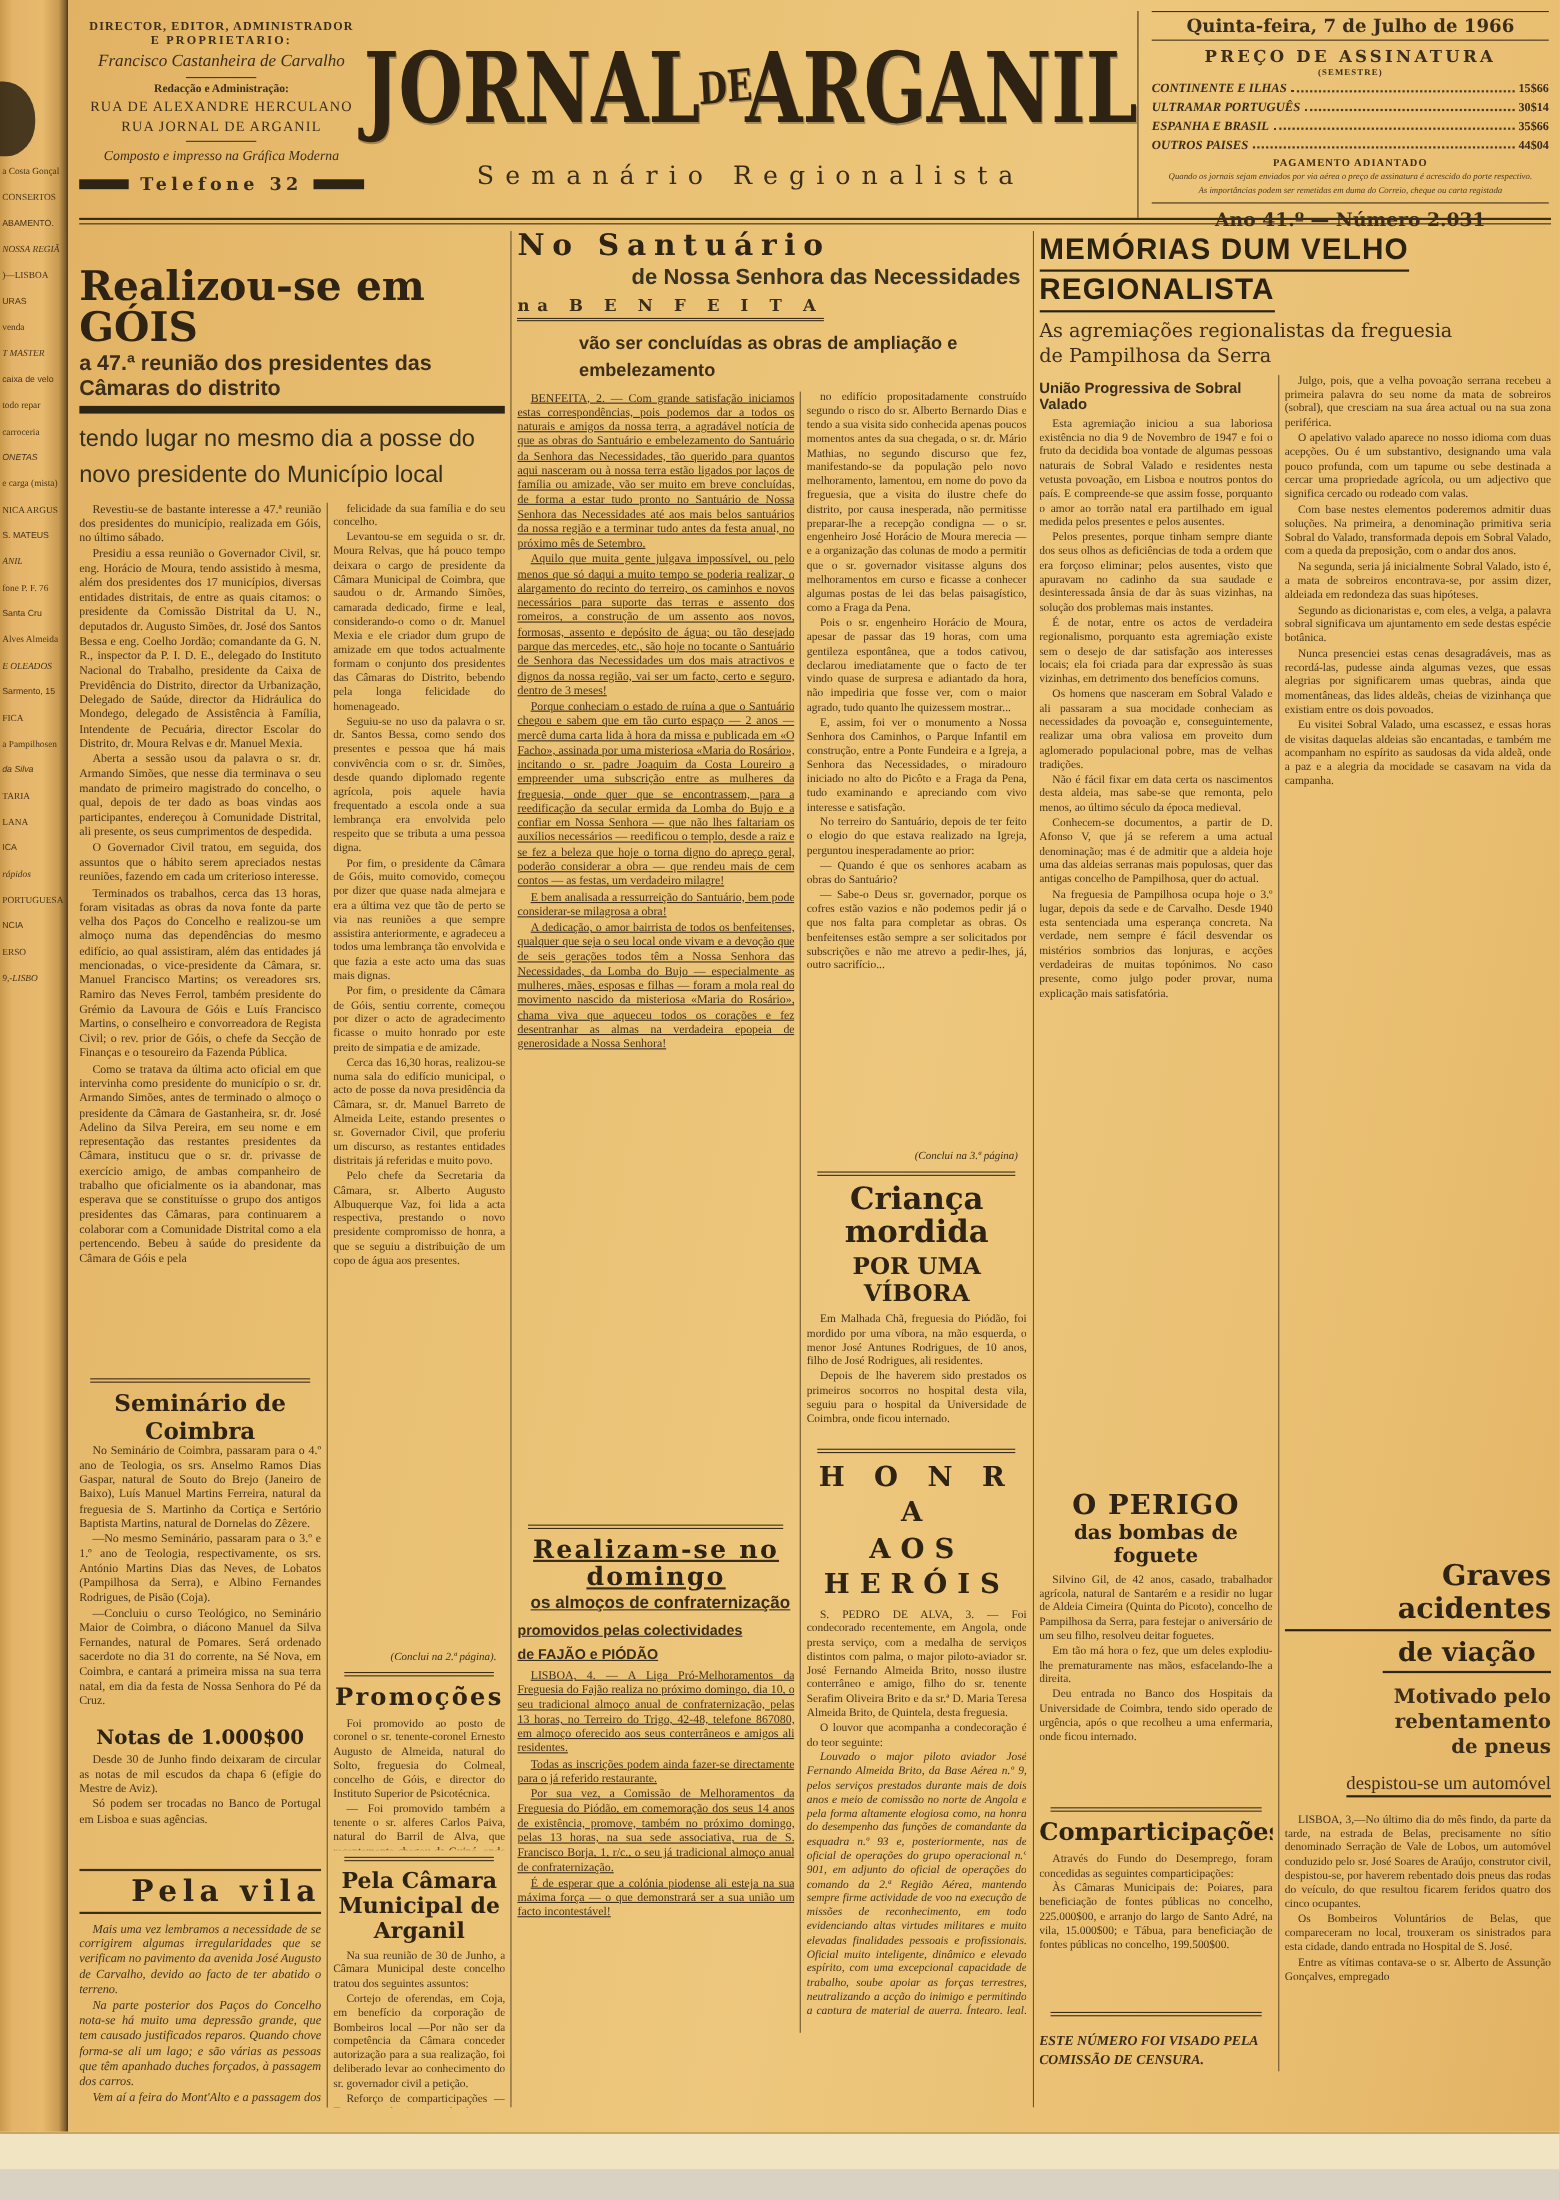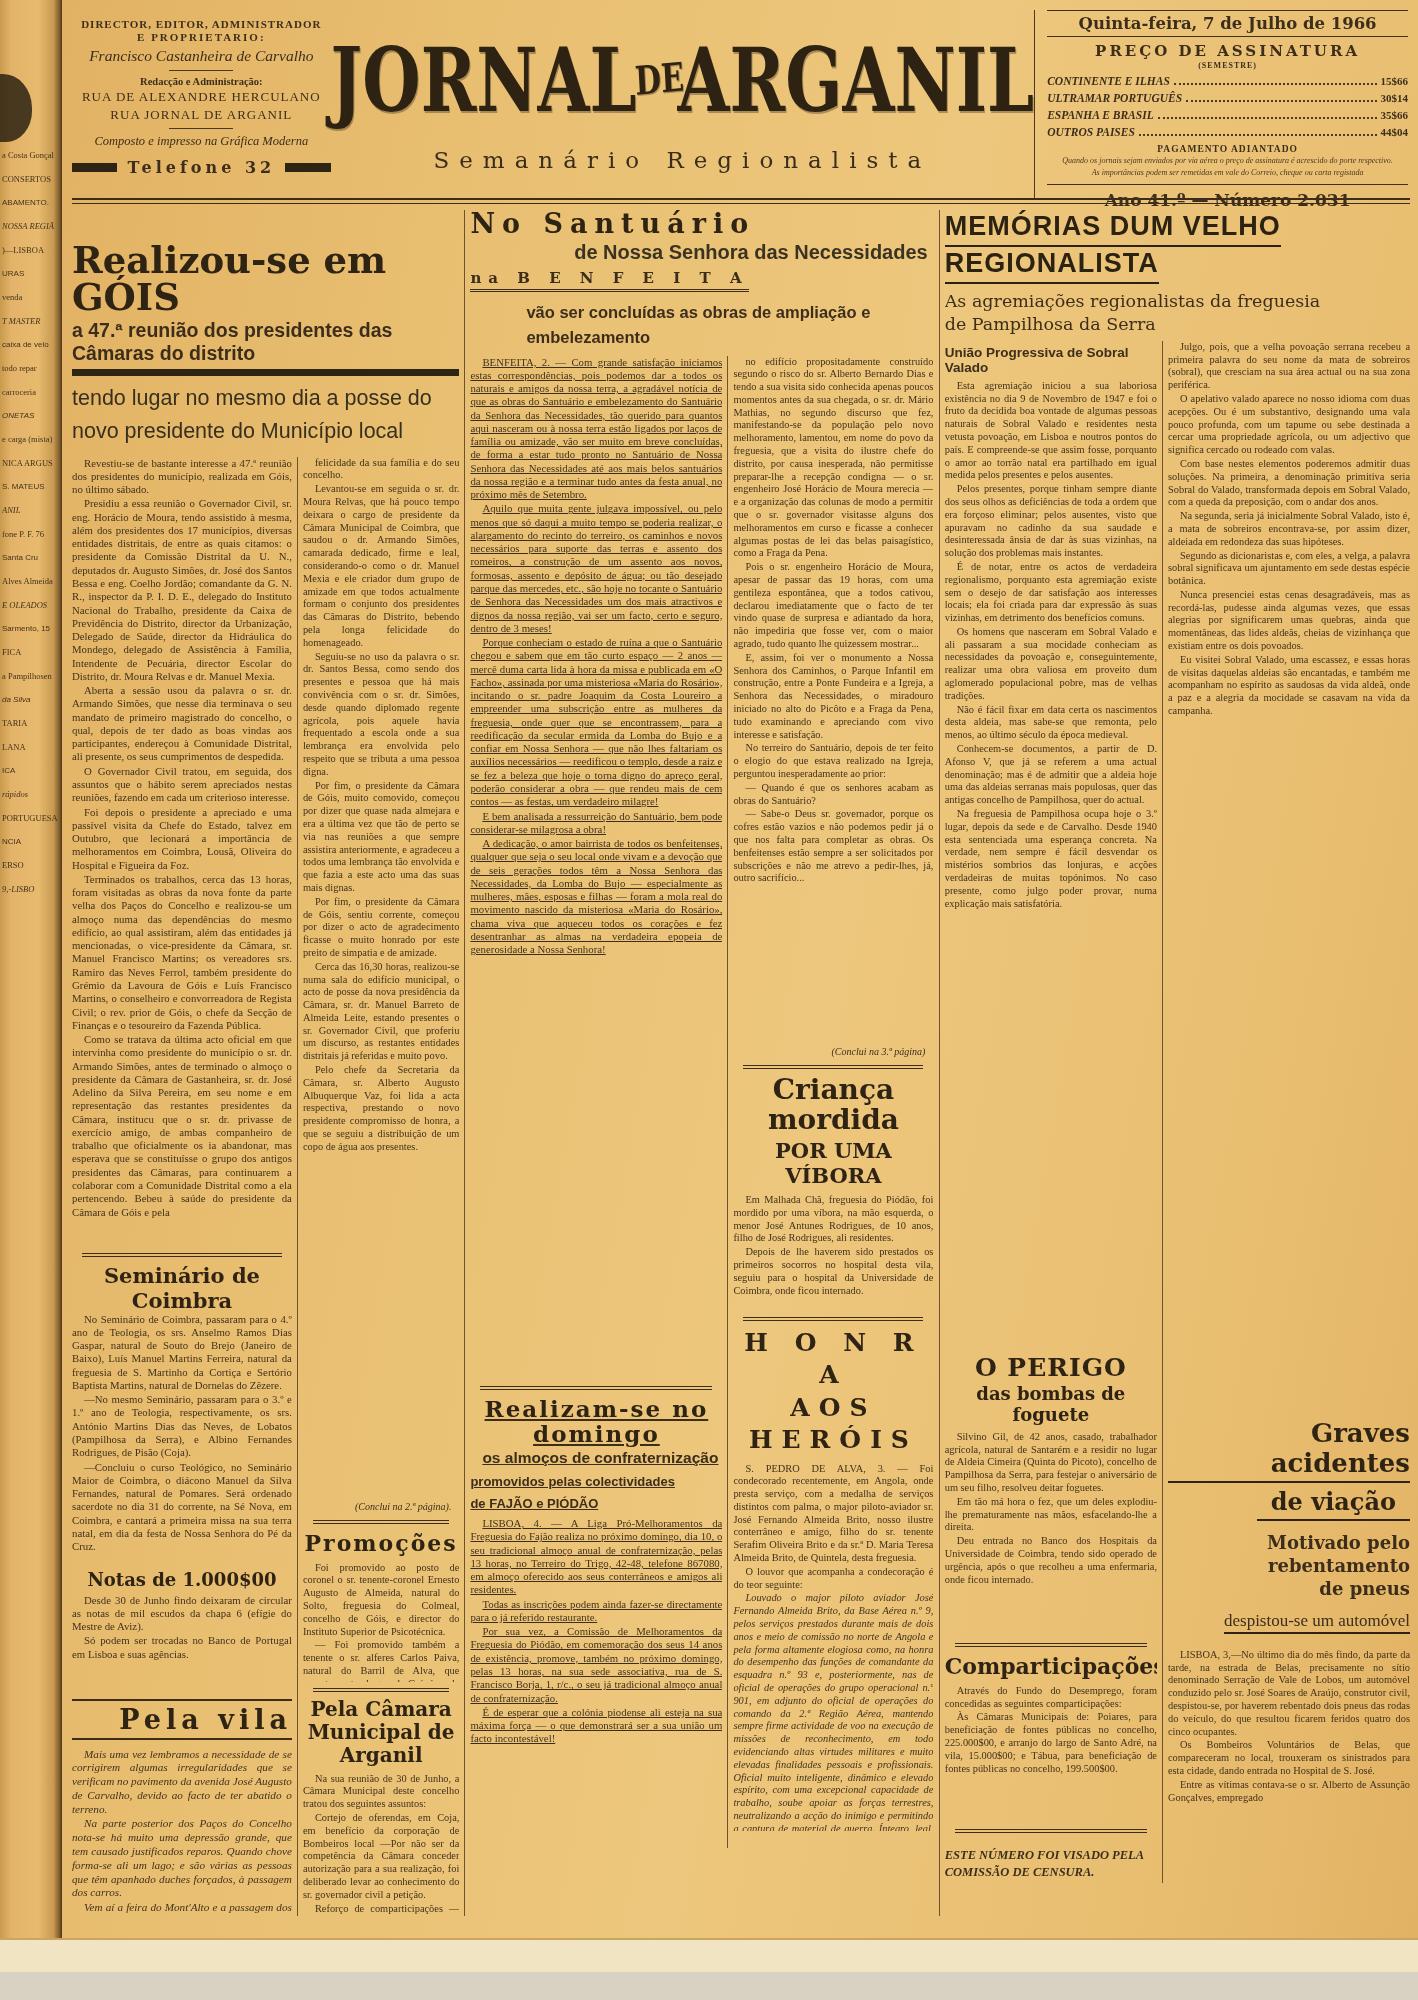--- a/index.html
+++ b/index.html
@@ -193,42 +193,41 @@
             <span class="price-dots"></span>
             <span class="price-val">35$66</span>
           </div>
         <div class="price-row">
             <span>OUTROS PAISES</span>
             <span class="price-dots"></span>
             <span class="price-val">44$04</span>
           </div>
         <div class="mh-pay">PAGAMENTO ADIANTADO</div>
         <div class="mh-note">Quando os jornais sejam enviados por via aérea o preço de assinatura é acrescido do porte respectivo.</div>
-        <div class="mh-note">As importâncias podem ser remetidas em vale do Correio, cheque ou carta registada</div>
+        <div class="mh-note">As importâncias podem ser remetidas em duma do Correio, cheque ou carta registada</div>
         <div class="mh-ed">Ano 41.º   —   Número 2.031</div>
       </div>
     </header>
 
     <div class="rule-double"></div>
 
     <main class="content">
 
       <section class="g g1">
         <div class="h-serif gois-h1">Realizou-se em GÓIS</div>
         <div class="gois-d1">a 47.ª reunião dos presidentes das Câmaras do distrito</div>
         <div class="bar"></div>
         <div class="gois-d2">tendo lugar no mesmo dia a posse do novo presidente do Município local</div>
         <div class="row">
           <div class="col colA">
             <div class="sec bt" style="height:790px">
                 <p>Revestiu-se de bastante interesse a 47.ª reunião dos presidentes do município, realizada em Góis, no último sábado.</p>
                 <p>Presidiu a essa reunião o Governador Civil, sr. eng. Horácio de Moura, tendo assistido à mesma, além dos presidentes dos 17 municípios, diversas entidades distritais, de entre as quais citamos: o presidente da Comissão Distrital da U. N., deputados dr. Augusto Simões, dr. José dos Santos Bessa e eng. Coelho Jordão; comandante da G. N. R., inspector da P. I. D. E., delegado do Instituto Nacional do Trabalho, presidente da Caixa de Previdência do Distrito, director da Urbanização, Delegado de Saúde, director da Hidráulica do Mondego, delegado de Assistência à Família, Intendente de Pecuária, director Escolar do Distrito, dr. Moura Relvas e dr. Manuel Mexia.</p>
                 <p>Aberta a sessão usou da palavra o sr. dr. Armando Simões, que nesse dia terminava o seu mandato de primeiro magistrado do concelho, o qual, depois de ter dado as boas vindas aos participantes, endereçou à Comunidade Distrital, ali presente, os seus cumprimentos de despedida.</p>
                 <p>O Governador Civil tratou, em seguida, dos assuntos que o hábito serem apreciados nestas reuniões, fazendo em cada um criterioso interesse.</p>
-                <p>Foi depois o presidente a apreciado e uma passível visita da Chefe do Estado, talvez em Outubro, que lecionará a importância de melhoramentos em Coimbra, Lousã, Oliveira do Hospital e Figueira da Foz.</p>
                 <p>Terminados os trabalhos, cerca das 13 horas, foram visitadas as obras da nova fonte da parte velha dos Paços do Concelho e realizou-se um almoço numa das dependências do mesmo edifício, ao qual assistiram, além das entidades já mencionadas, o vice-presidente da Câmara, sr. Manuel Francisco Martins; os vereadores srs. Ramiro das Neves Ferrol, também presidente do Grémio da Lavoura de Góis e Luís Francisco Martins, o conselheiro e convorreadora de Regista Civil; o rev. prior de Góis, o chefe da Secção de Finanças e o tesoureiro da Fazenda Pública.</p>
                 <p>Como se tratava da última acto oficial em que intervinha como presidente do município o sr. dr. Armando Simões, antes de terminado o almoço o presidente da Câmara de Gastanheira, sr. dr. José Adelino da Silva Pereira, em seu nome e em representação das restantes presidentes da Câmara, institucu que o sr. dr. privasse de exercício amigo, de ambas companheiro de trabalho que oficialmente os ia abandonar, mas esperava que se constituísse o grupo dos antigos presidentes das Câmaras, para continuarem a colaborar com a Comunidade Distrital como a ela pertencendo. Bebeu à saúde do presidente da Câmara de Góis e pela</p>
               </div>
             <div class="sec" style="height:322px">
               <div class="sec-rule"></div>
               <div class="sec-h" style="font-size:21px">Seminário de Coimbra</div>
               <div class="bt">
                   <p>No Seminário de Coimbra, passaram para o 4.º ano de Teologia, os srs. Anselmo Ramos Dias Gaspar, natural de Souto do Brejo (Janeiro de Baixo), Luís Manuel Martins Ferreira, natural da freguesia de S. Martinho da Cortiça e Sertório Baptista Martins, natural de Dornelas do Zêzere.</p>
                   <p>—No mesmo Seminário, passaram para o 3.º e 1.º ano de Teologia, respectivamente, os srs. António Martins Dias das Neves, de Lobatos (Pampilhosa da Serra), e Albino Fernandes Rodrigues, de Pisão (Coja).</p>
                   <p>—Concluiu o curso Teológico, no Seminário Maior de Coimbra, o diácono Manuel da Silva Fernandes, natural de Pomares. Será ordenado sacerdote no dia 31 do corrente, na Sé Nova, em Coimbra, e cantará a primeira missa na sua terra natal, em dia da festa de Nossa Senhora do Pé da Cruz.</p>

